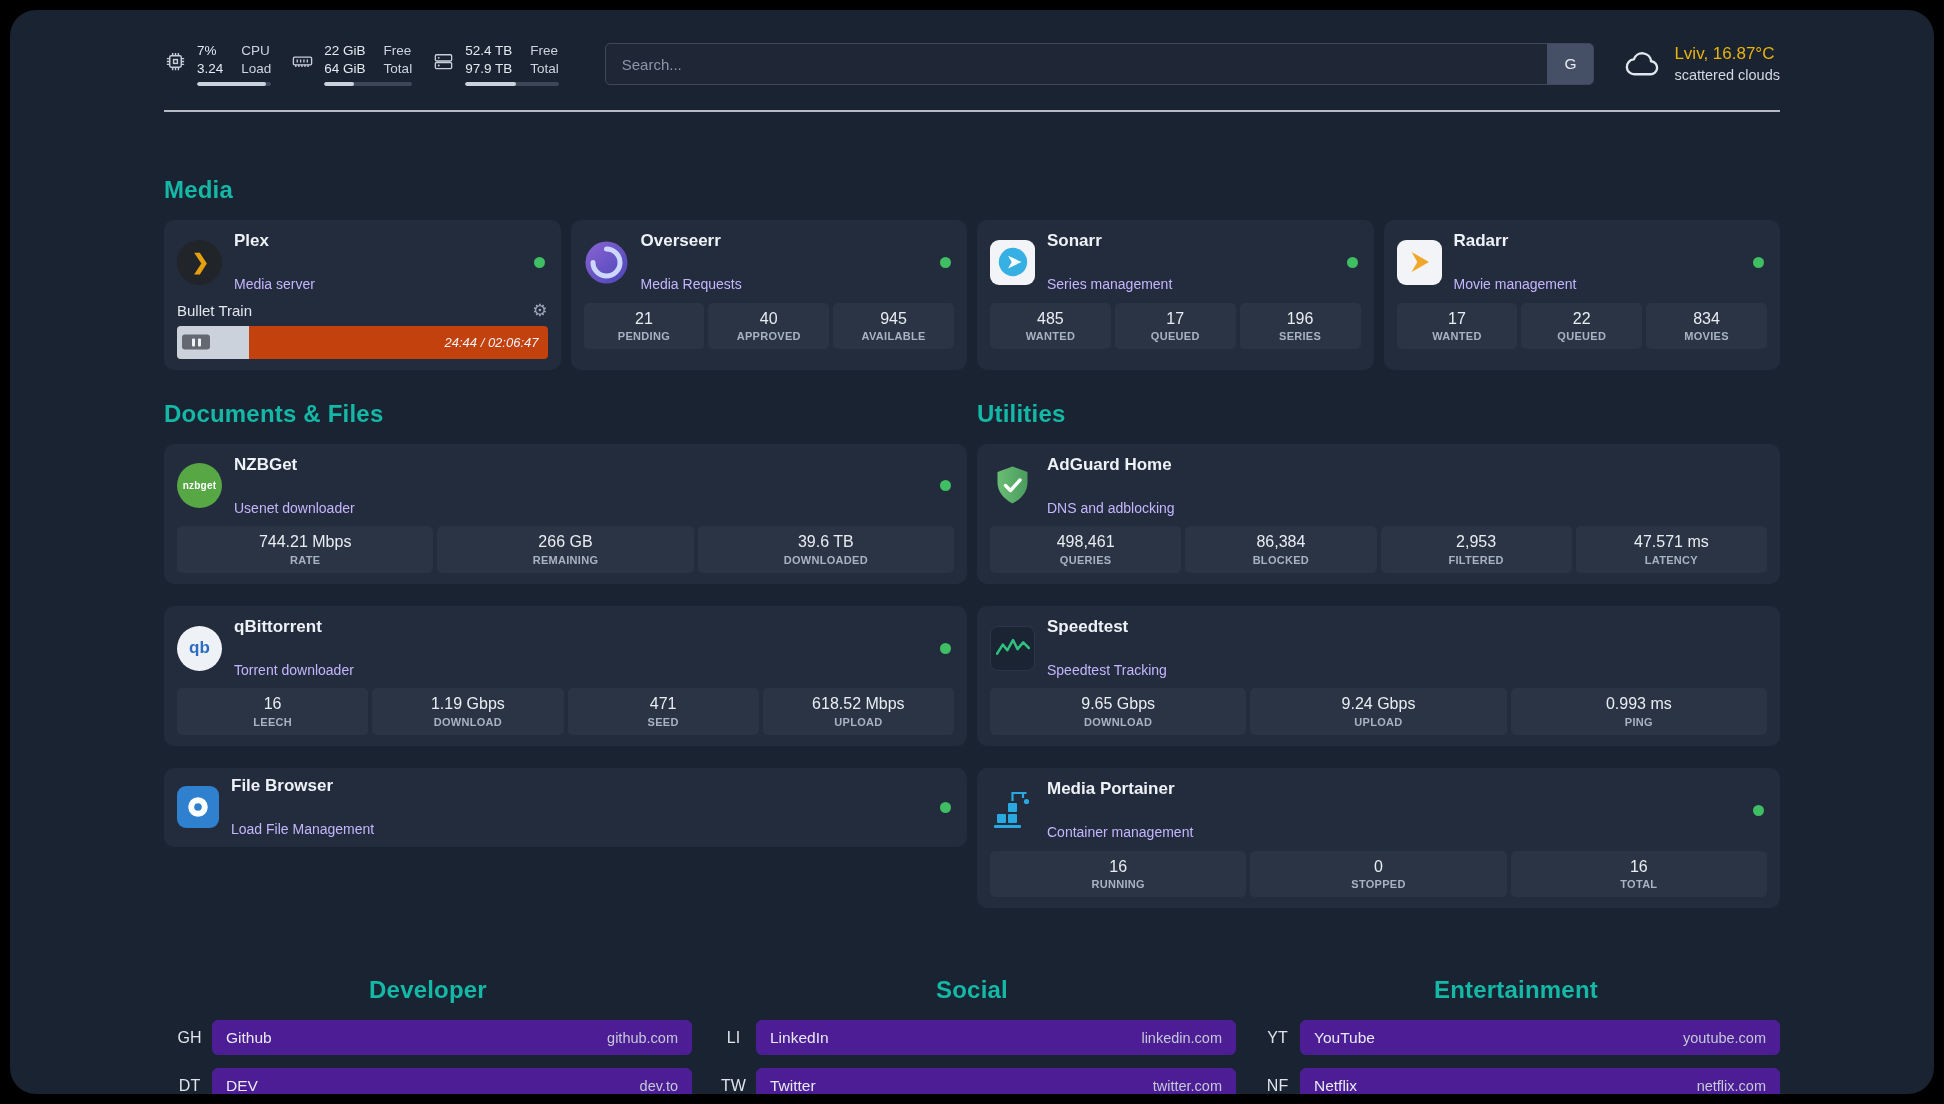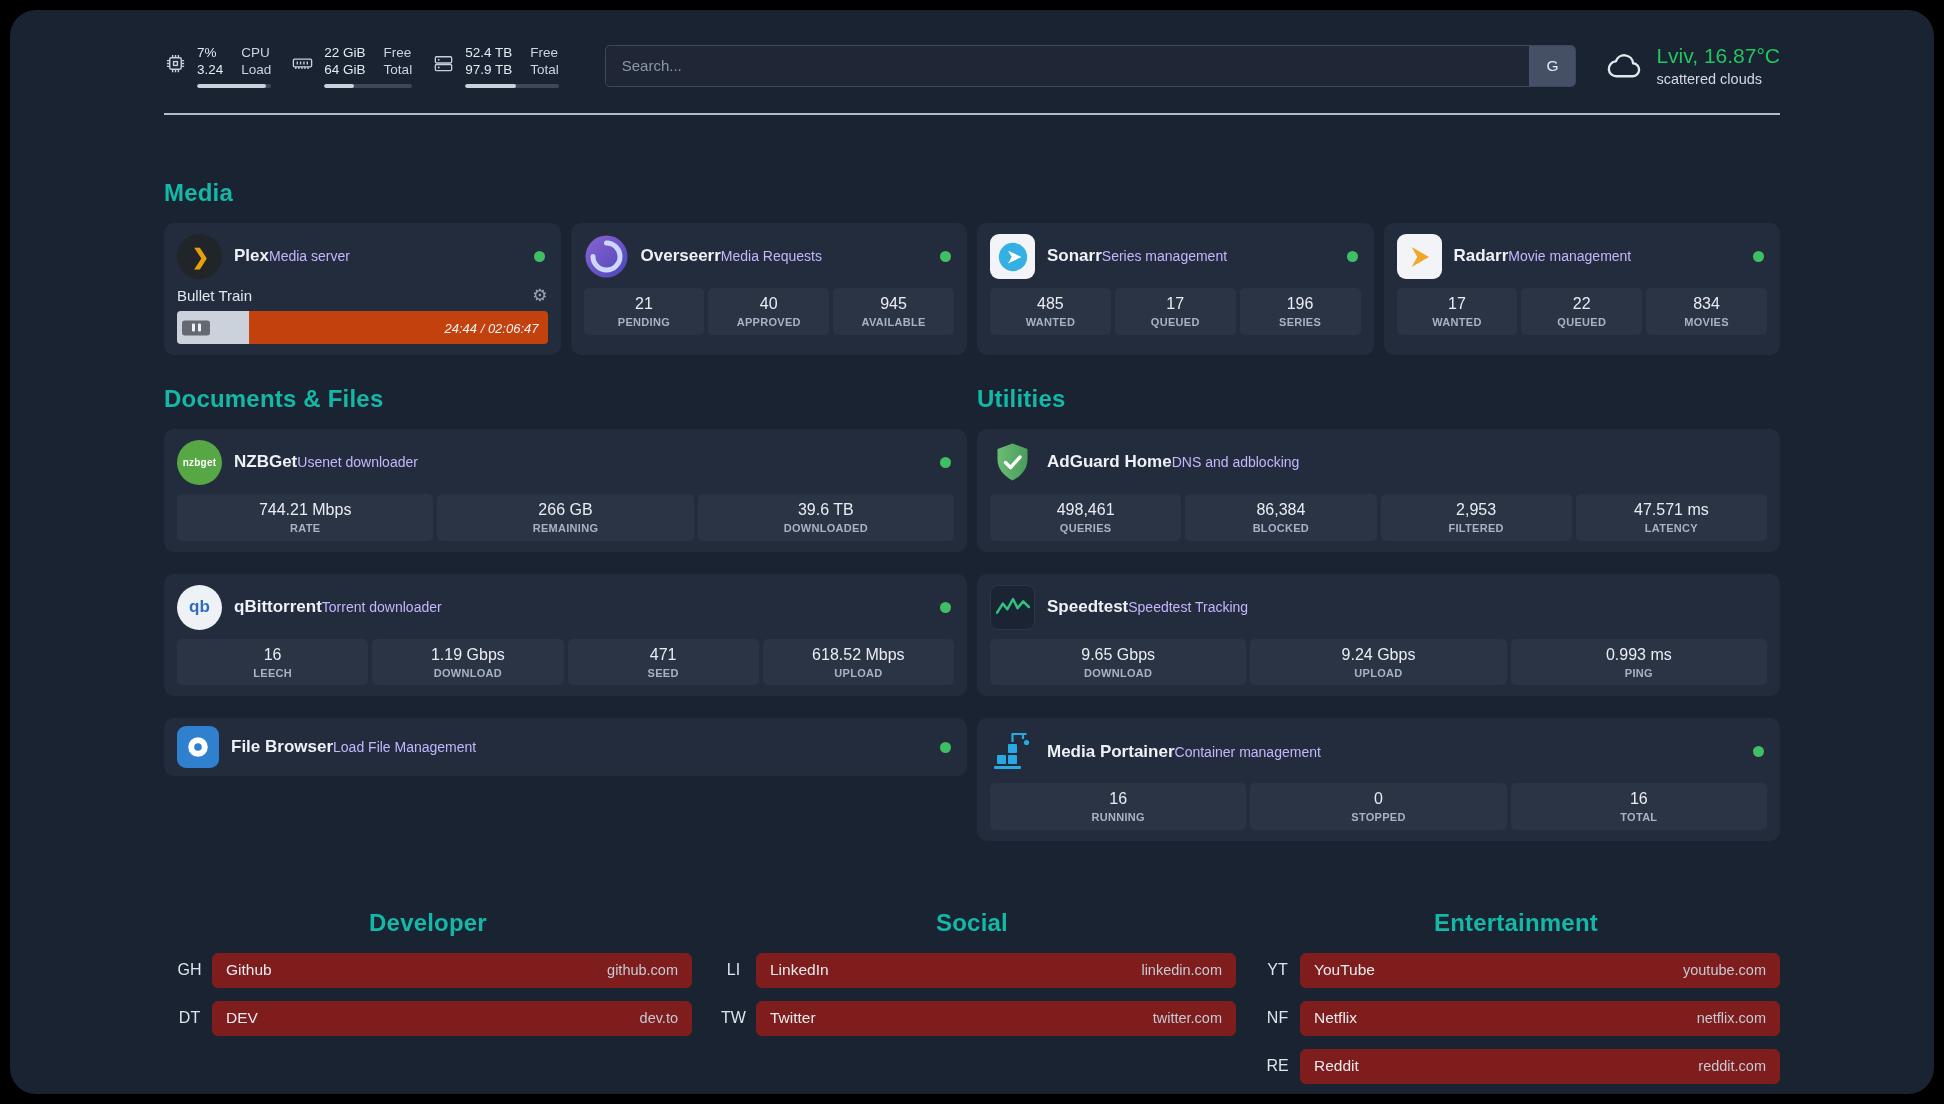--- a/index.html
+++ b/index.html
@@ -15,36 +15,36 @@
   .sys-col.values{color:#e4e9f0;}
   .sys-col.labels{color:#cdd4de;}
   .sys-bar{height:4px;background:#3e4759;border-radius:2px;margin-top:5px;overflow:hidden;}
   .sys-fill{height:100%;background:#ccd2db;border-radius:2px;}
   .search{flex:1;display:flex;align-items:stretch;margin:0 30px 0 26px;height:42px;background:#1f2737;border:1px solid #3e4859;border-radius:5px;overflow:hidden;}
   .search input{flex:1;background:none;border:none;outline:none;padding:0 16px;color:#dfe4ea;font-size:15px;font-family:inherit;}
   .search input::placeholder{color:#8d96a8;}
   .engine{width:46px;background:#454f66;color:#e6eaf1;display:flex;align-items:center;justify-content:center;font-size:15.5px;cursor:pointer;}
   .weather{display:flex;align-items:center;gap:12px;}
   .weather-icon{width:38px;height:38px;flex:none;}
-  .weather-loc{font-size:21px;color:#22c55e;line-height:1.35;}
+  .weather-loc{font-size:17px;color:#eab308;line-height:1.35;}
   .weather-cond{font-size:14.5px;color:#d3d9e2;line-height:1.3;}
   .divider{border:0;height:2px;background:#c6cbd4;margin:24px 0 0;opacity:.9;}
 
   
   .section-title{font-size:24px;font-weight:600;color:#14b8a6;margin:0 0 16px;letter-spacing:.2px;}
   .media-section{margin-top:64px;}
   .grid4{display:grid;grid-template-columns:repeat(4,1fr);gap:10px;align-items:stretch;}
   .two-col{display:grid;grid-template-columns:1fr 1fr;gap:10px;margin-top:30px;}
   .col-cards{display:flex;flex-direction:column;gap:22px;}
 
   
   .card{background:#232c3d;border-radius:10px;padding:11px 13px;cursor:pointer;}
   .chead{display:flex;align-items:center;gap:12px;}
   .ai{width:45px;height:45px;flex:none;display:flex;align-items:center;justify-content:center;}
-  .names{display:flex;flex-direction:row;min-width:0;}
+  .names{display:flex;flex-direction:column;min-width:0;gap:23px;}
   .app-name{font-size:17px;font-weight:600;color:#eef1f6;line-height:1.2;white-space:nowrap;}
   .app-sub{font-size:14px;color:#c4b5fd;line-height:1.3;margin-top:1px;white-space:nowrap;}
   .dot{width:11px;height:11px;border-radius:50%;background:#3fbe63;margin-left:auto;margin-right:3px;flex:none;}
   .stats{display:grid;grid-auto-flow:column;grid-auto-columns:1fr;gap:4px;margin-top:9px;}
   .stat{background:#2b3445;border-radius:5px;text-align:center;padding:6px 4px 5px;}
   .stat-v{font-size:16px;color:#e9edf2;line-height:1.3;white-space:nowrap;}
   .stat-l{font-size:11px;font-weight:700;color:#a9b2c2;line-height:1.25;margin-top:1px;letter-spacing:.3px;}
   .card.compact{padding:8px 13px;}
   .card.compact .ai{width:42px;height:42px;}
 
@@ -66,21 +66,21 @@
   .nzb-icon span{color:#fff;font-size:10px;font-weight:700;letter-spacing:.2px;}
   .qb-icon{background:#eef2f7;border-radius:50%;}
   .qb-icon span{color:#2e6bc2;font-size:17px;font-weight:700;}
   .fb-icon{background:#2f80cf;border-radius:9px;}
   .st-icon{background:#1b2432;border:1px solid #2c3648;border-radius:8px;}
 
   
   .bookmarks{display:grid;grid-template-columns:repeat(3,1fr);gap:16px;margin-top:68px;align-items:start;text-align:center;}
   .bm-row{display:flex;align-items:center;margin-bottom:13px;}
   .bm-abbr{width:48px;flex:none;padding-left:3px;font-size:16px;color:#dfe4ec;font-weight:500;}
-  .bm-pill{flex:1;height:35px;background:#7f1d1d;border-radius:6px;display:flex;align-items:center;justify-content:space-between;padding:0 14px;cursor:pointer;min-width:0;}
+  .bm-pill{flex:1;height:35px;background:#4c1d95;border-radius:6px;display:flex;align-items:center;justify-content:space-between;padding:0 14px;cursor:pointer;min-width:0;}
   .bm-name{font-size:15.5px;color:#e7ebf1;white-space:nowrap;}
   .bm-url{font-size:14.5px;color:#c3cad6;white-space:nowrap;}
 </style>
 </head>
 <body>
 
 <div class="frame">
 
   <div class="topbar">
 

